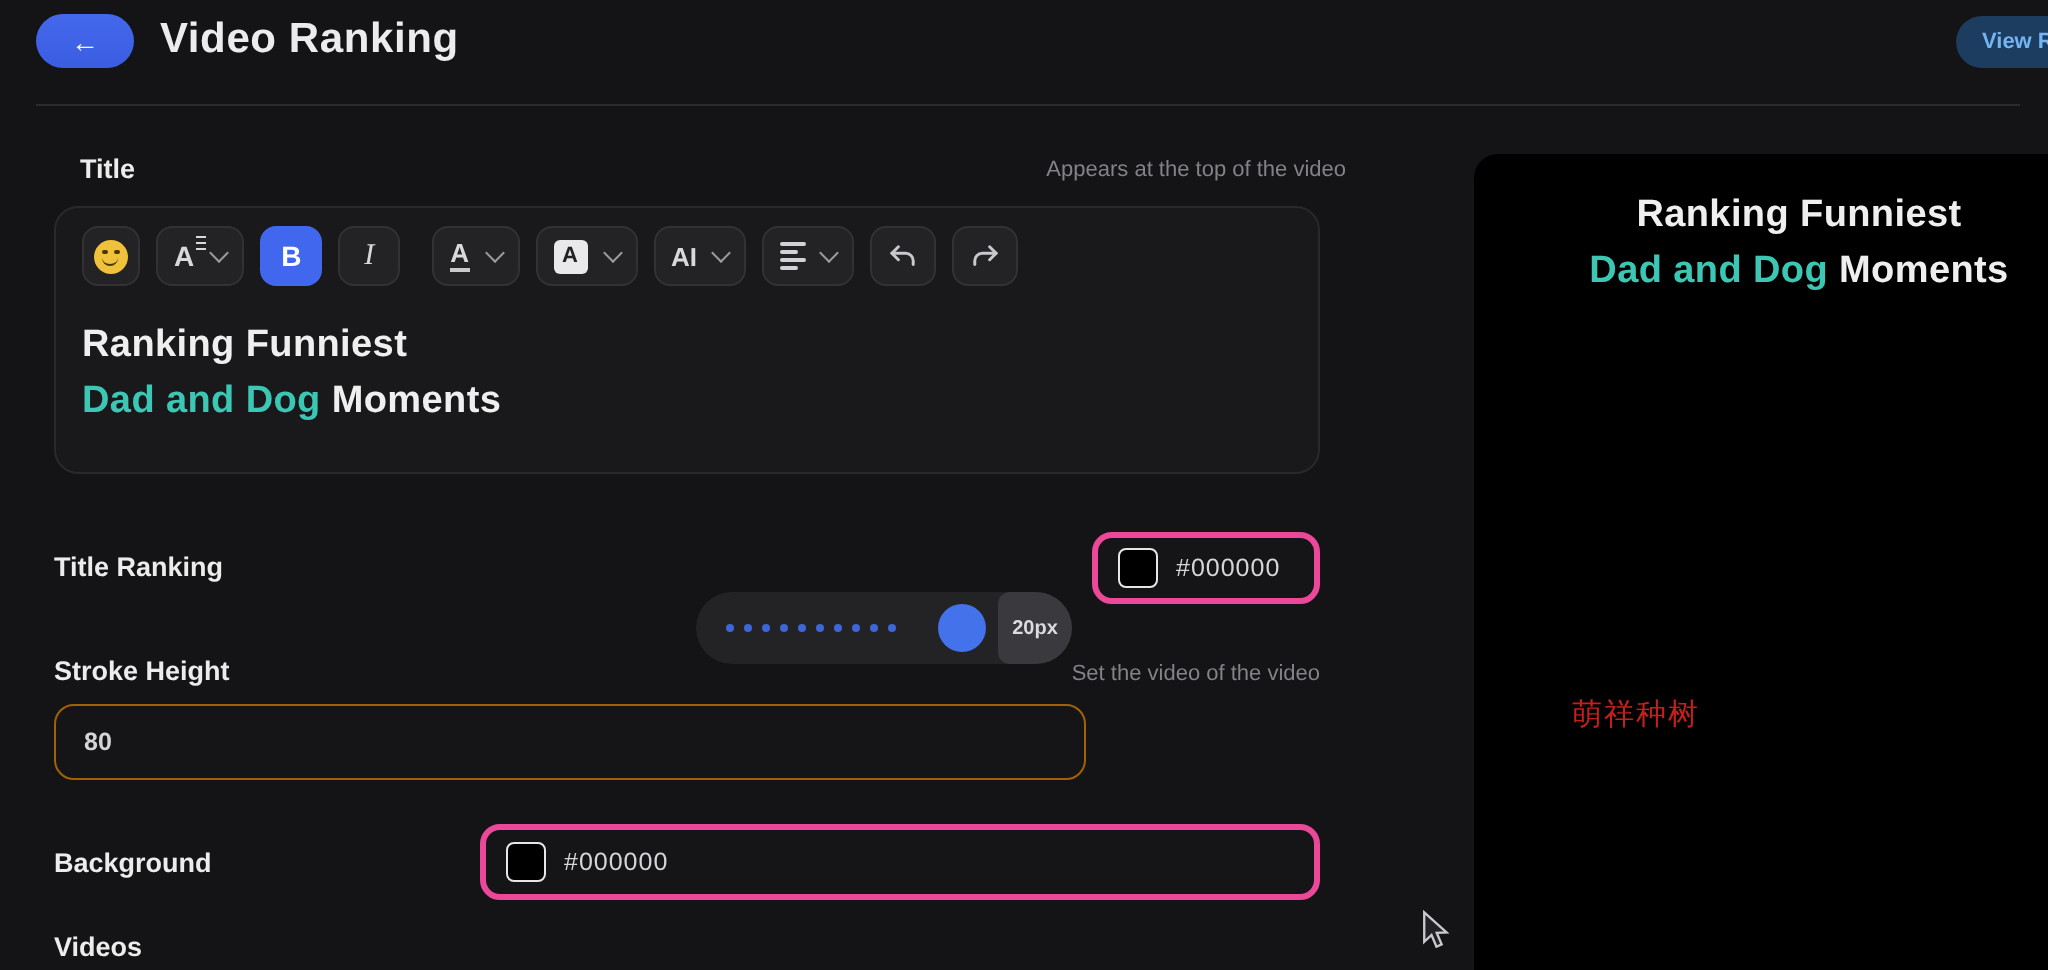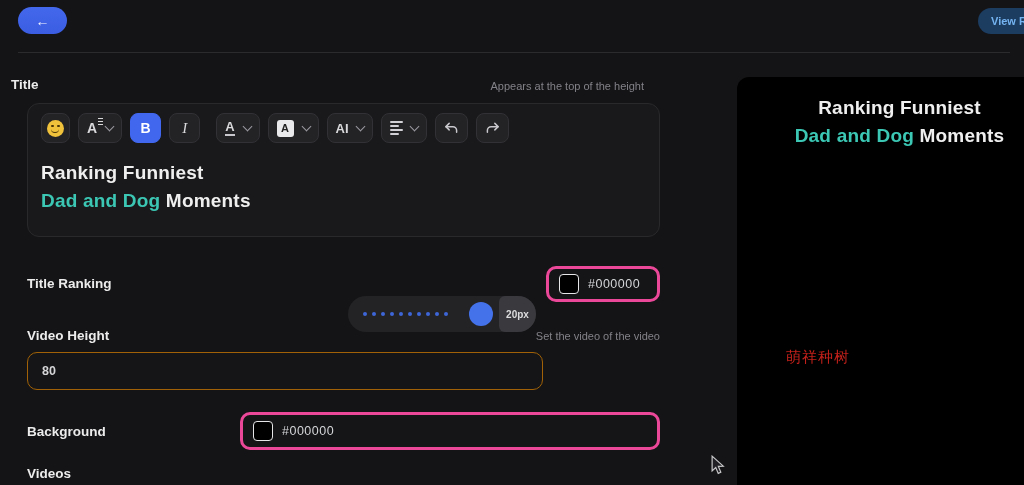--- a/index.html
+++ b/index.html
@@ -26,21 +26,21 @@
     position:absolute;left:978px;top:8px;width:72px;height:26px;border-radius:13px;
     background:#1c3c60;color:#74b4f0;font-size:11px;font-weight:bold;
     display:flex;align-items:center;padding-left:13px;box-sizing:border-box;cursor:pointer;
   }
   .divider{position:absolute;left:18px;top:52px;width:992px;height:1px;background:#2b2b2e;}
 
   
   .row-label{color:#ececec;font-size:13.5px;font-weight:bold;}
   .row-hint{color:#828288;font-size:11px;}
 
-  .title-row{position:absolute;left:11px;top:77px;width:633px;display:flex;justify-content:space-between;align-items:flex-end;}
+  .title-row{position:absolute;left:40px;top:77px;width:633px;display:flex;justify-content:space-between;align-items:center;}
 
   .editor{
     position:absolute;left:27px;top:103px;width:633px;height:134px;
     background:#19191b;border:1px solid #29292c;border-radius:12px;box-sizing:border-box;
   }
   .toolbar{display:flex;align-items:center;gap:8px;padding:9px 0 0 13px;}
   .tb-btn{
     height:30px;background:#232326;border:1px solid #323236;border-radius:8px;
     display:flex;align-items:center;justify-content:center;gap:5px;
     color:#d9d9dc;font-size:13px;cursor:pointer;box-sizing:border-box;padding:0 8px;
@@ -120,29 +120,30 @@
 
   .cursor{position:absolute;left:710px;top:455px;pointer-events:none;}
 </style>
 </head>
 <body>
 
 <div class="header">
   <div class="back-btn">
     <span>←</span>
   </div>
+  <div class="page-title">Video Ranking</div>
   <div class="view-btn">
     <span>View R</span>
   </div>
 </div>
 <div class="divider"></div>
 
 <div class="title-row">
   <span class="row-label">Title</span>
-  <span class="row-hint">Appears at the top of the height</span>
+  <span class="row-hint">Appears at the top of the video</span>
 </div>
 
 <div class="editor">
   <div class="toolbar">
     <div class="tb-btn" style="width:29px;padding:0;">
       <span class="emoji-face"></span>
     </div>
     <div class="tb-btn">
       <span class="fs-letter"><span>A</span><span class="fs-marks">
             <i></i>
@@ -213,21 +214,21 @@
     </span>
   <span class="slider-handle"></span>
   <span class="slider-value">20px</span>
 </div>
 <div class="color-input stroke-color">
   <span class="swatch"></span>
   <span class="hex-text">#000000</span>
 </div>
 
 <div class="height-row">
-  <span class="row-label">Video Height</span>
+  <span class="row-label">Stroke Height</span>
   <span class="row-hint">Set the video of the video</span>
 </div>
 <input class="height-input" type="text" value="80" style="">
 
 <span class="row-label bg-label">Background</span>
 <div class="color-input bg-color">
   <span class="swatch"></span>
   <span class="hex-text">#000000</span>
 </div>
 

